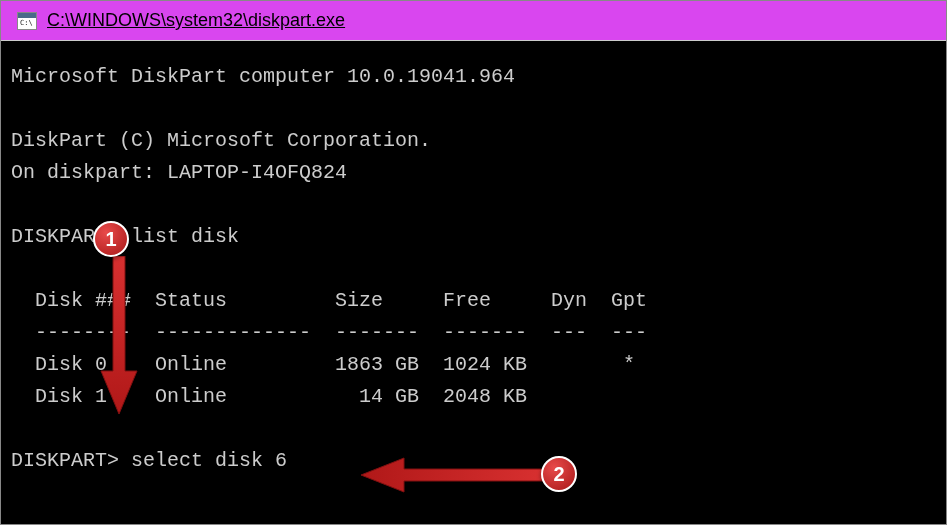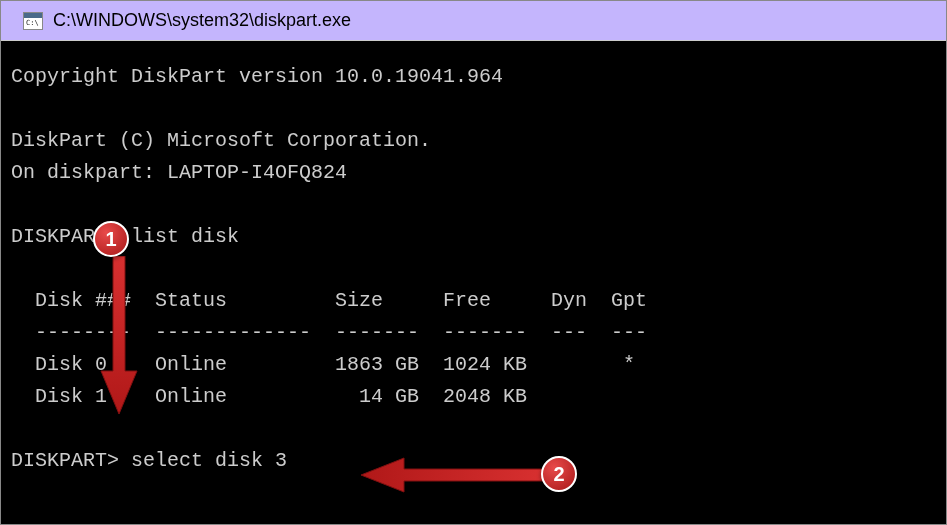--- a/index.html
+++ b/index.html
@@ -10,28 +10,29 @@
     body {
       width: 947px;
       height: 525px;
       background: white;
       font-family: Consolas, 'Courier New', monospace;
       position: relative;
       border: 1px solid #888;
     }
     .titlebar {
       height: 40px;
-      background: #c4b5fd;
+      background: #d946ef;
       border-bottom: 1px solid #ccc;
       display: flex;
       align-items: center;
-      padding: 0 22px;
+      padding: 0 16px;
       font-family: 'Segoe UI', Tahoma, sans-serif;
       font-size: 18px;
       color: #000;
+      text-decoration: underline;
     }
     .titlebar-icon {
       width: 20px;
       height: 18px;
       margin-right: 10px;
       background: #fff;
       border: 1px solid #888;
       position: relative;
       display: inline-block;
     }
@@ -96,33 +97,33 @@
     }
   </style>
 </head>
 <body>
 
 <div class="titlebar">
   <span class="titlebar-icon"></span>
   <span>C:\WINDOWS\system32\diskpart.exe</span>
 </div>
 
-<div class="console"><span>Copyright DiskPart version 10.0.19041.964</span>
+<div class="console"><span>Microsoft DiskPart computer 10.0.19041.964</span>
 
 <span>DiskPart (C) Microsoft Corporation.</span>
 <span>On diskpart: LAPTOP-I4OFQ824</span>
 
 <span>DISKPART&gt;</span> <span>list disk</span>
 
 <span>  Disk ###  Status         Size     Free     Dyn  Gpt</span>
 <span>  --------  -------------  -------  -------  ---  ---</span>
 <span>  Disk 0    Online         1863 GB  1024 KB        *</span>
 <span>  Disk 1    Online           14 GB  2048 KB</span>
 
-<span>DISKPART&gt;</span> <span>select disk 3</span></div>
+<span>DISKPART&gt;</span> <span>select disk 6</span></div>
 
 <div class="annotation" style="left: 92px; top: 220px;">
   <div class="circle-badge">1</div>
 </div>
 <svg class="arrow1" width="40" height="160">
   <defs>
     <linearGradient id="redgrad1" x1="0" y1="0" x2="0" y2="1">
       <stop offset="0%" stop-color="#d83030"></stop>
       <stop offset="100%" stop-color="#b01818"></stop>
     </linearGradient>

